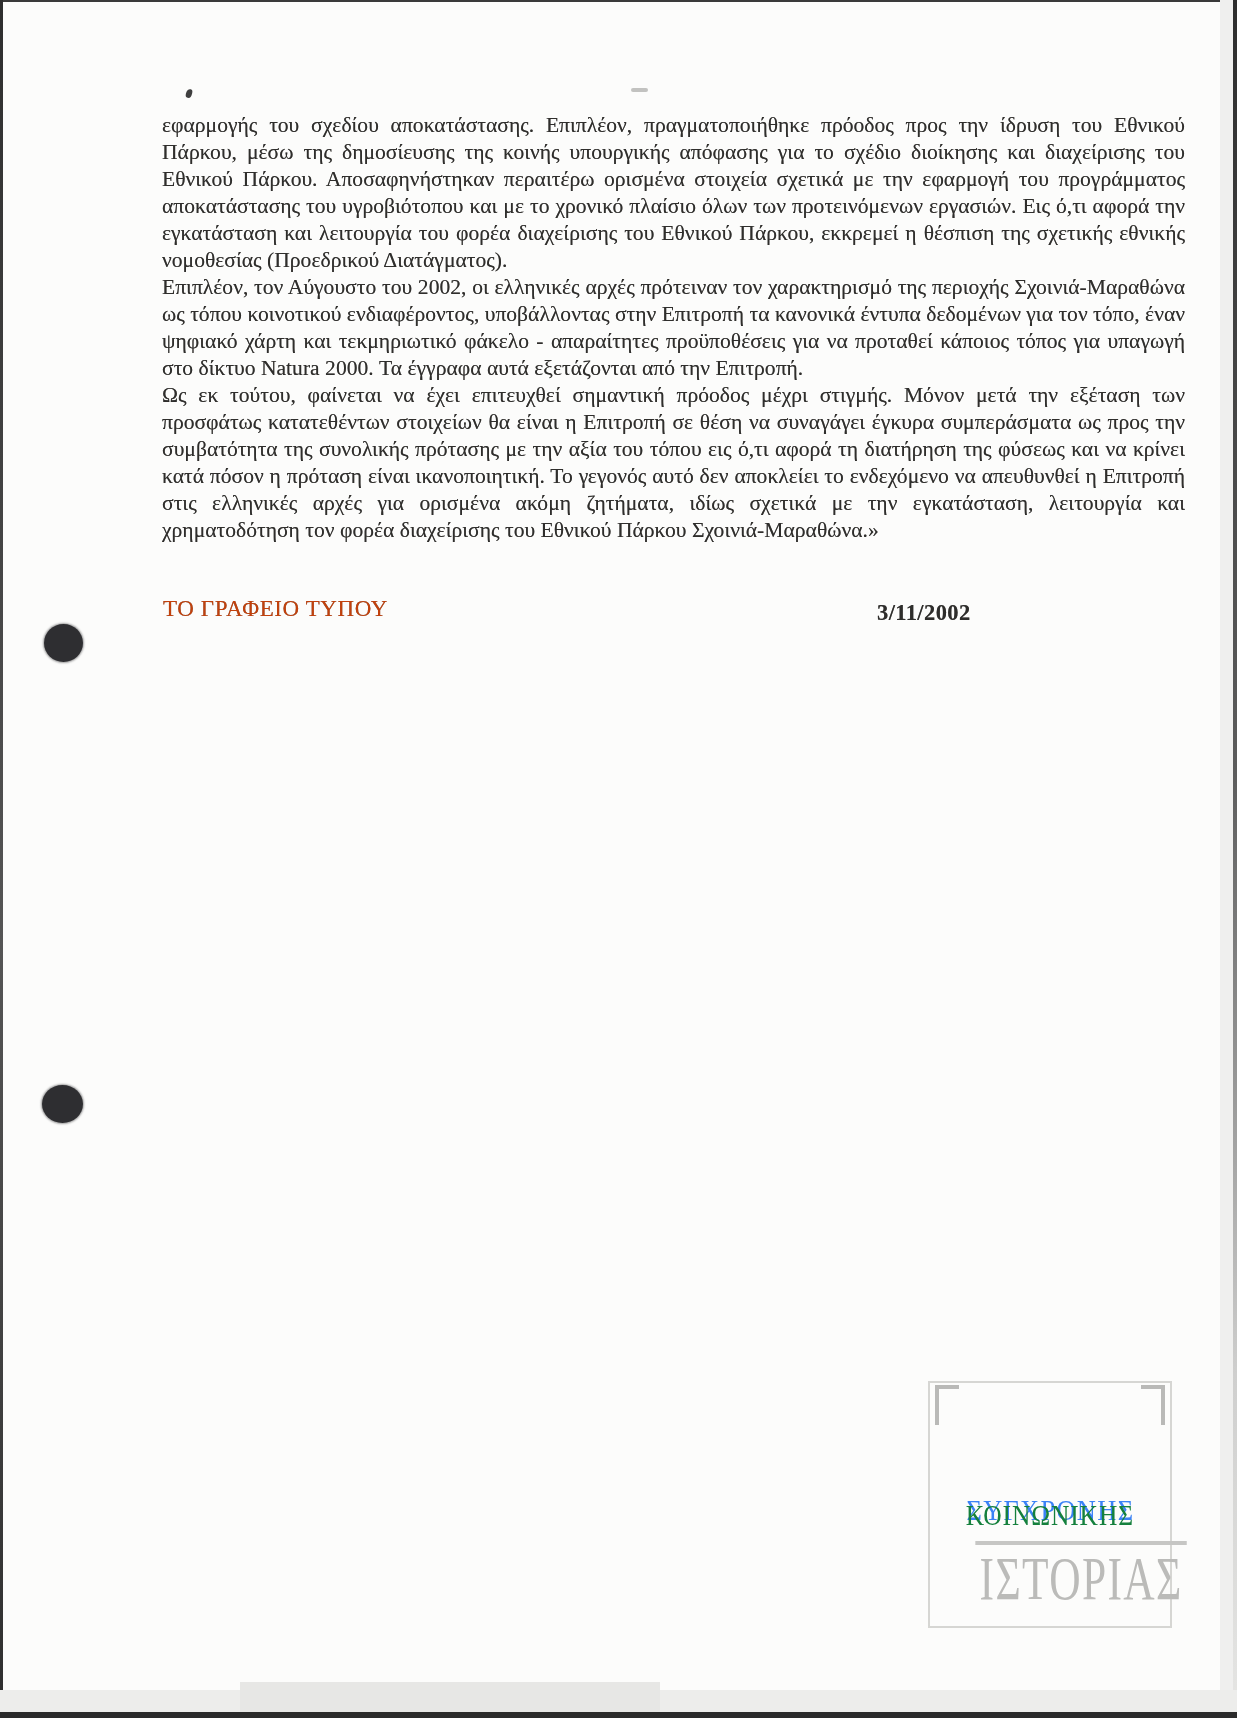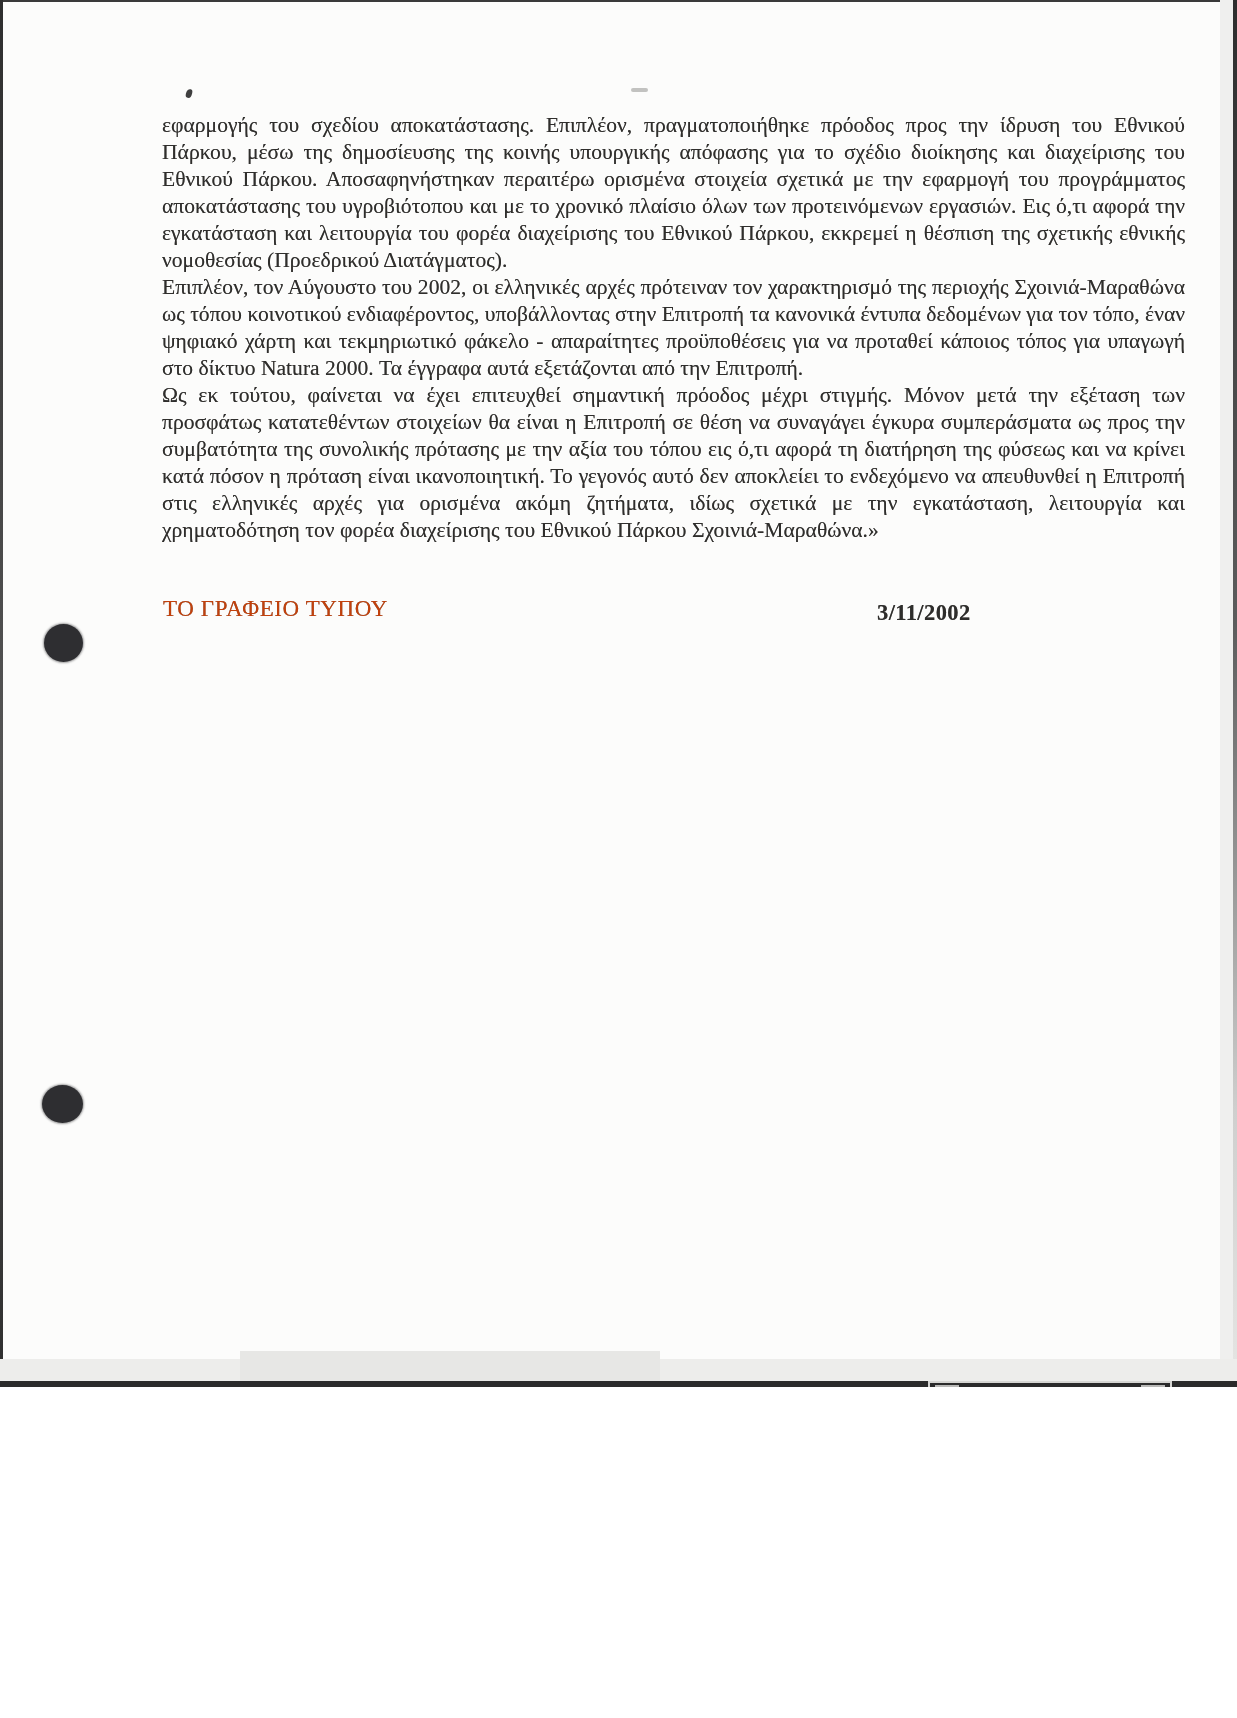--- a/index.html
+++ b/index.html
@@ -1,18 +1,18 @@
 <!DOCTYPE html>
 <html><head>
 <meta charset="utf-8">
 <style>
   html, body { margin:0; padding:0; background:#ffffff; }
   .scan {
     position:relative;
-    width:1237px; height:1387px;
+    width:1237px; height:1718px;
     background:#fcfcfb;
     overflow:hidden;
     font-family:"Liberation Serif", serif;
   }
 
   
   .edge-top    { position:absolute; top:0; left:0; right:0; height:2px; background:#3a3a3a; }
   .edge-left   { position:absolute; top:0; left:0; width:3px; height:100%;
                  background:linear-gradient(to bottom,#2e2e2e 0%,#555 55%,#2e2e2e 100%); }
   .edge-right-strip { position:absolute; top:0; right:0; width:17px; height:100%; background:#efefee; }
@@ -106,15 +106,18 @@
 
   <div class="stamp">
     <div class="bracket bracket-left"></div>
     <div class="bracket bracket-right"></div>
     <div class="line st-2">
       <span class="squish">ΣΥΓΧΡΟΝΗΣ</span>
     </div>
     <div class="line st-3">
       <span class="squish">ΚΟΙΝΩΝΙΚΗΣ</span>
     </div>
+    <div class="line st-4">
+      <span class="squish">ΙΣΤΟΡΙΑΣ</span>
+    </div>
   </div>
 
 </div>
 
 </body></html>

